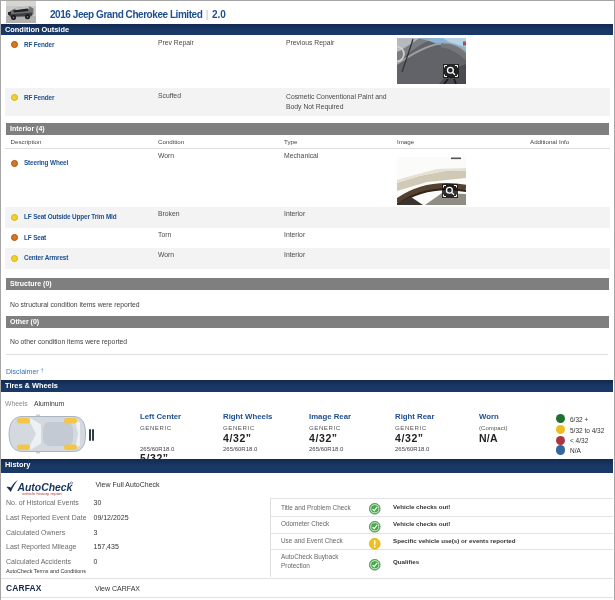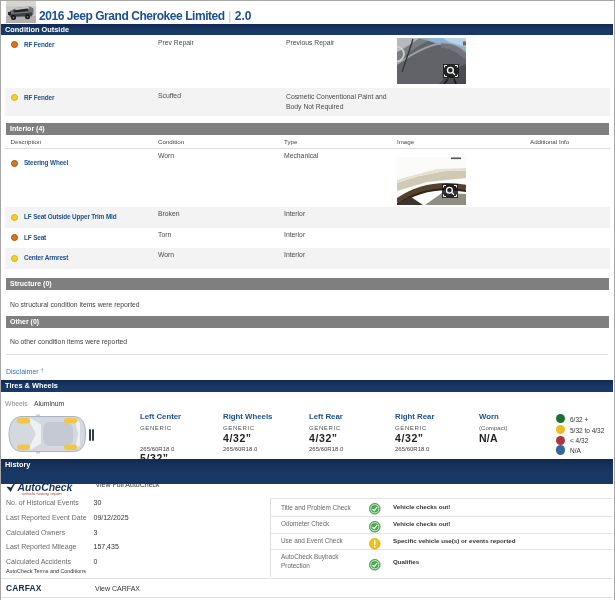--- a/index.html
+++ b/index.html
@@ -41,21 +41,21 @@
       <polygon points="9,7 22.5,5.5 23.5,7.5 10,9.5" fill="#bfc1c3"></polygon>
       <polygon points="7,9.5 21.5,7.5 22.5,10 8,11.5" fill="#1f2124"></polygon>
       <polygon points="3,13.5 26,11.5 26,14.5 4,15.5" fill="#3a3c3f"></polygon>
       <circle cx="7.5" cy="16.5" r="2.5" fill="#161616"></circle>
       <circle cx="21.5" cy="15.8" r="2.5" fill="#161616"></circle>
       <circle cx="7.5" cy="16.5" r="0.9" fill="#7d7e80"></circle>
       <circle cx="21.5" cy="15.8" r="0.9" fill="#7d7e80"></circle>
       <rect x="2" y="11" width="3" height="3" fill="#27282a"></rect>
     </svg>
   </div>
-  <div class="abs" style="left:39px;top:8.5px;font-size:12px;font-weight:bold;color:#1d4f91;letter-spacing:-0.45px;">2016 Jeep Grand Cherokee Limited<span style="color:#b9bdc4;font-weight:normal;letter-spacing:0;margin:0 3.5px;">|</span><span style="letter-spacing:0;">2.0</span></div>
+  <div class="abs" style="left:50px;top:8.5px;font-size:10px;font-weight:bold;color:#1d4f91;letter-spacing:-0.45px;">2016 Jeep Grand Cherokee Limited<span style="color:#b9bdc4;font-weight:normal;letter-spacing:0;margin:0 3.5px;">|</span><span style="letter-spacing:0;">2.0</span></div>
 
   <div class="navybar" style="top:23.5px;height:11.5px;line-height:11.5px;">Condition Outside</div>
 
   <div class="bullet b-orange" style="left:10.5px;top:40.5px;"></div>
   <div class="desc" style="left:24px;top:40.5px;">RF Fender</div>
   <div class="cell" style="left:158px;top:39px;">Prev Repair</div>
   <div class="cell" style="left:286px;top:39px;">Previous Repair</div>
   <div class="abs" style="left:397px;top:37.5px;width:69px;height:46px;">
     <svg width="69" height="46" viewBox="0 0 69 46">
       <rect width="69" height="46" fill="#616369"></rect>
@@ -165,21 +165,21 @@
   <div class="tlabel" style="left:140px;top:412px;">Left Center</div>
   <div class="tgen" style="left:140px;top:423.5px;">GENERIC</div>
   <div class="tsize" style="left:140px;top:431.5px;margin-top:20px;">5/32”</div>
   <div class="tspec" style="left:140px;top:445.5px;">265/60R18.0</div>
 
   <div class="tlabel" style="left:223px;top:412px;">Right Wheels</div>
   <div class="tgen" style="left:223px;top:423.5px;">GENERIC</div>
   <div class="tsize" style="left:223px;top:431.5px;">4/32”</div>
   <div class="tspec" style="left:223px;top:445.5px;">265/60R18.0</div>
 
-  <div class="tlabel" style="left:309px;top:412px;">Left Rear</div>
+  <div class="tlabel" style="left:309px;top:412px;">Image Rear</div>
   <div class="tgen" style="left:309px;top:423.5px;">GENERIC</div>
   <div class="tsize" style="left:309px;top:431.5px;">4/32”</div>
   <div class="tspec" style="left:309px;top:445.5px;">265/60R18.0</div>
 
   <div class="tlabel" style="left:395px;top:412px;">Right Rear</div>
   <div class="tgen" style="left:395px;top:423.5px;">GENERIC</div>
   <div class="tsize" style="left:395px;top:431.5px;">4/32”</div>
   <div class="tspec" style="left:395px;top:445.5px;">265/60R18.0</div>
 
   <div class="tlabel" style="left:479px;top:412px;">Worn</div>
@@ -188,21 +188,21 @@
 
   <div class="abs" style="left:555.5px;top:413.7px;width:9.5px;height:9.5px;border-radius:50%;background:#1e6f30;"></div>
   <div class="legtxt" style="left:570px;top:415.5px;">6/32 +</div>
   <div class="abs" style="left:555.5px;top:424.9px;width:9.5px;height:9.5px;border-radius:50%;background:#eebc20;"></div>
   <div class="legtxt" style="left:570px;top:426.8px;">5/32 to 4/32</div>
   <div class="abs" style="left:555.5px;top:435.6px;width:9.5px;height:9.5px;border-radius:50%;background:#a93743;"></div>
   <div class="legtxt" style="left:570px;top:437.3px;">&lt; 4/32</div>
   <div class="abs" style="left:555.5px;top:445.2px;width:9.5px;height:9.5px;border-radius:50%;background:#33689c;"></div>
   <div class="legtxt" style="left:570px;top:447px;">N/A</div>
 
-  <div class="navybar" style="top:459px;height:25px;line-height:12.5px;">History</div>
+  <div class="navybar" style="top:459px;height:14px;line-height:12.5px;">History</div>
 
   <div class="abs" style="left:5px;top:478.5px;width:70px;height:18px;">
     <svg width="70" height="18" viewBox="0 0 70 18">
       <path d="M1.5,8 C3,9.5 4.5,11.5 5.8,13 C8,7.5 10.5,3.5 13,1 C10,2.5 7.5,5.5 5.9,8.8 C4.8,7.8 3.2,7.6 1.5,8 Z" fill="#16325c"></path>
       <text x="12.5" y="11.5" font-family="Liberation Sans, sans-serif" font-size="10.4" font-style="italic" font-weight="bold" fill="#16325c">AutoCheck</text>
       <circle cx="66.5" cy="4" r="1.1" stroke="#16325c" stroke-width="0.5" fill="none"></circle>
       <text x="17" y="16.4" font-family="Liberation Sans, sans-serif" font-size="4.3" fill="#b03a33">vehicle history report</text>
     </svg>
   </div>
   <div class="hval link" style="left:95.5px;top:480.5px;font-size:7px;">View Full AutoCheck</div>

